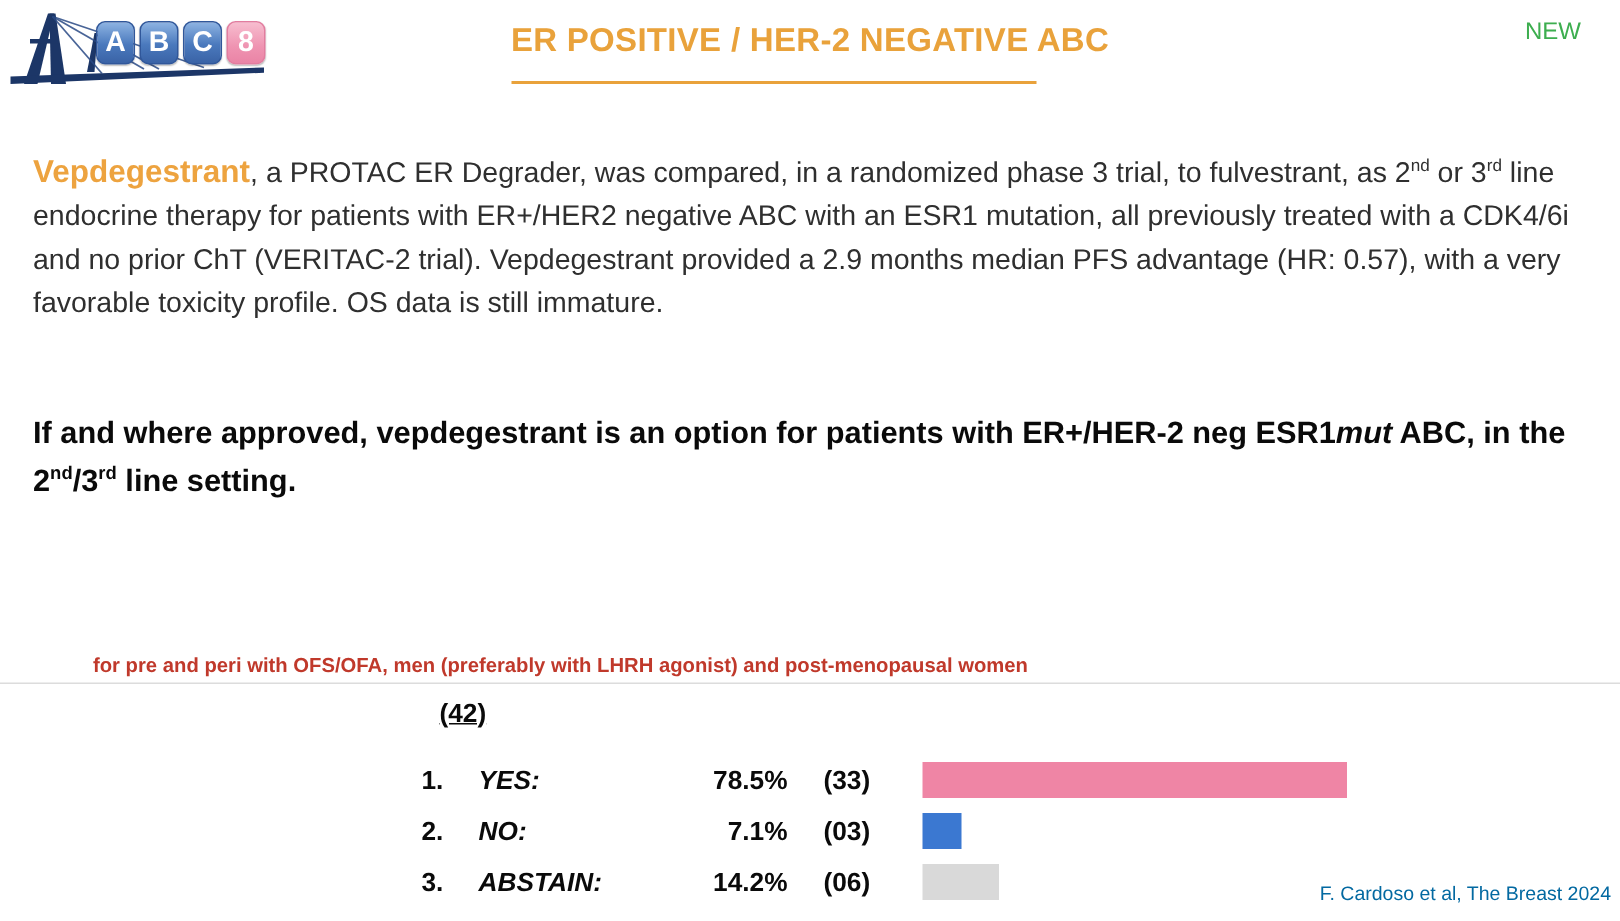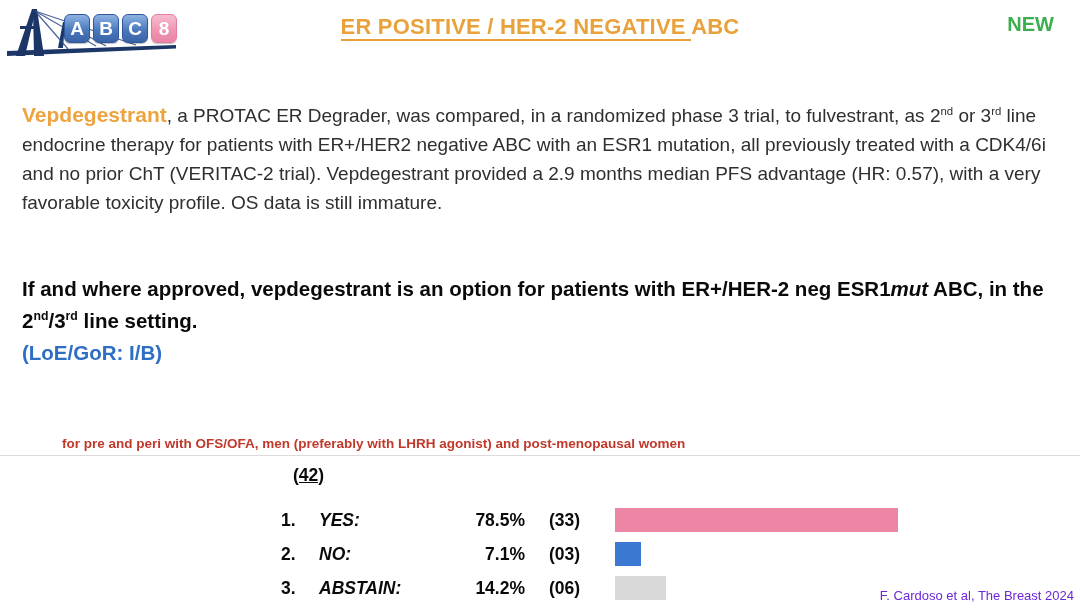--- a/index.html
+++ b/index.html
@@ -21,24 +21,24 @@
     font-weight:bold; font-size:19px; color:#fff;
     box-shadow:0 1px 1px rgba(0,0,0,0.25);
   }
   .tile-blue { background:linear-gradient(180deg,#8db3e2 0%,#4a79bd 55%,#3a63a6 100%); border:1px solid #30579a; }
   .tile-pink { background:linear-gradient(180deg,#f7bdcf 0%,#ef93b1 60%,#ea84a6 100%); border:1px solid #e27d9f; }
   .slide-title {
     position:absolute; left:0; right:0; top:14px;
     text-align:center; font-weight:bold; font-size:22px;
     color:#e9a23b; letter-spacing:0.2px;
   }
-  .slide-title .u { border-bottom:2.5px solid #e9a23b; padding-bottom:0; }
+  .slide-title .u { border-bottom:2.5px solid #e9a23b; padding-bottom:15px; }
   .new-badge {
     position:absolute; right:26px; top:13px;
-    color:#3dae4f; font-weight:bold; font-size:20px;
+    color:#3dae4f; font-weight:normal; font-size:16px;
   }
   
   .para {
     position:absolute; left:22px; top:100px; width:1040px;
     font-size:19px; line-height:29px; color:#2f2f2f;
   }
   .para .lead { color:#eda33f; font-weight:bold; font-size:21px; }
   sup { font-size:60%; vertical-align:super; line-height:0; }
   
   .statement {
@@ -62,21 +62,21 @@
   .vote-row { display:flex; align-items:center; height:24px; margin-bottom:10px;
               font-size:17.5px; font-weight:bold; color:#0a0a0a; }
   .vr-rank { width:38px; }
   .vr-label { width:118px;font-style:italic; }
   .vr-pct { width:88px; text-align:right; }
   .vr-count { width:58px; margin-left:24px; }
   .vr-bar { height:24px; margin-left:8px; }
   
   .citation {
     position:absolute; right:6px; top:588px;
-    font-size:13px; color:#6d28d9;
+    font-size:13px; color:#0369a1;
   }
 </style>
 </head>
 <body>
 
 <div class="logo-wrap">
   <svg class="bridge-svg" viewBox="0 0 175 54">
     <g fill="#1c3667" stroke="none">
       <path d="M10 50 L26 3 L30 3 L19 50 Z"></path>
       <path d="M28 50 L27 3 L31 3 L38 50 Z"></path>
@@ -104,21 +104,20 @@
 </div>
 
 <div class="new-badge">NEW</div>
 
 <div class="para">
   <span class="lead">Vepdegestrant</span><span>, a PROTAC ER Degrader, was compared, in a randomized phase 3 trial, to fulvestrant, as 2</span><sup>nd</sup><span> or 3</span><sup>rd</sup><span> line endocrine therapy for patients with ER+/HER2 negative ABC with an ESR1 mutation, all previously treated with a CDK4/6i and no prior ChT (VERITAC-2 trial). Vepdegestrant provided a 2.9 months median PFS advantage (HR: 0.57), with a very favorable toxicity profile. OS data is still immature.</span>
 </div>
 
 <div class="statement">
   <span>If and where approved, vepdegestrant is an option for patients with ER+/HER-2 neg ESR1</span><span class="it">mut</span><span> ABC, in the 2</span><sup>nd</sup><span>/3</span><sup>rd</sup><span> line setting.</span>
-  <div class="loe">(LoE/GoR: I/B)</div>
 </div>
 
 <div class="footnote">for pre and peri with OFS/OFA, men (preferably with LHRH agonist) and post-menopausal women</div>
 <div class="divider"></div>
 
 <div class="vote-table">
   <div class="vote-header">
     <span class="vh-count">(42)</span>
   </div>
 

